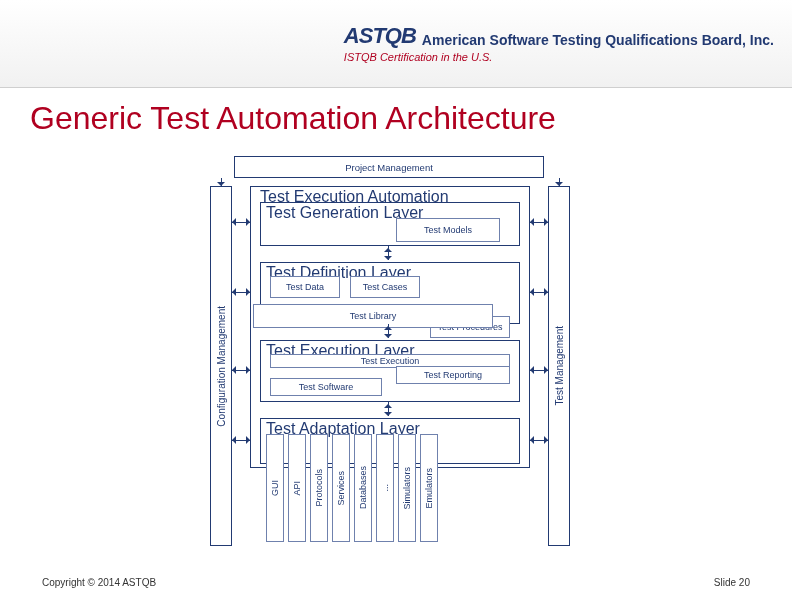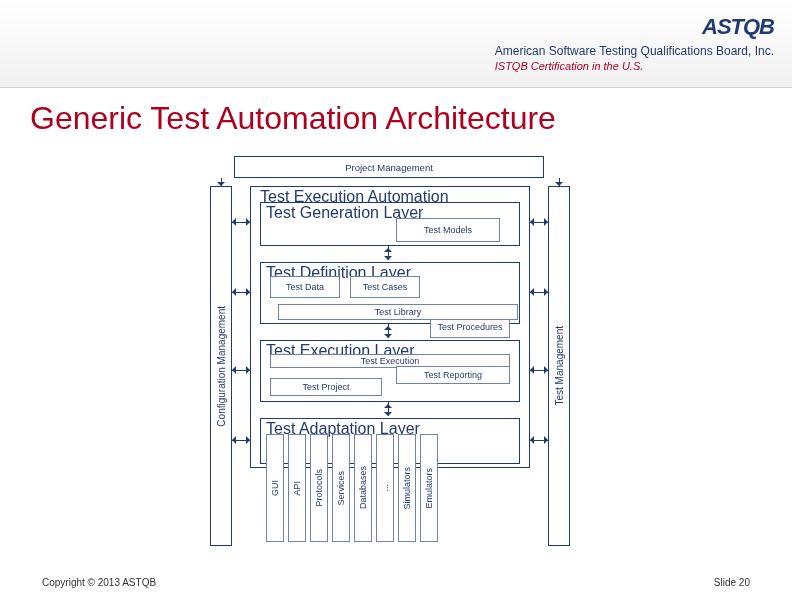--- a/index.html
+++ b/index.html
@@ -14,27 +14,27 @@
     width: 100%; height: 88px;
     background: linear-gradient(#ffffff, #f1f1f1);
     border-bottom: 1px solid #cfcfcf;
     display: flex; justify-content: flex-end; align-items: center;
     padding: 6px 18px 6px 18px;
   }
   .logo-block {
     display: flex; flex-direction: column; align-items: flex-start;
     line-height: 1.1;
   }
-  .logo-row { display:flex; align-items:flex-end; gap:6px;flex-direction:column; }
+  .logo-row { display:flex; align-items:flex-end; gap:6px; }
   .logo-mark {
     color:#223a72; font-weight:bold; font-style:italic;
     font-size:22px; letter-spacing:-1px;
   }
   .logo-small {
-    font-size:12px; color:#223a72;
+    font-size:14px; color:#223a72;font-weight:bold;
   }
   .logo-tag {
     color:#b00020; font-style:italic; font-size:11px; margin-top:2px;
   }
 
   .slide-title {
     position:absolute; left:30px; top:100px; right:30px;
     font-size:32px; color:#b00020; font-weight:400;
   }
 
@@ -105,21 +105,21 @@
     <div class="logo-row">
       <span class="logo-mark">ASTQB</span>
       <span class="logo-small">American Software Testing Qualifications Board, Inc.</span>
     </div>
     <span class="logo-tag">ISTQB Certification in the U.S.</span>
   </div>
 </div>
 
 <div class="slide-title">Generic Test Automation Architecture</div>
 
-<div class="footer-left">Copyright © 2013 ASTQB</div>
+<div class="footer-left">Copyright © 2014 ASTQB</div>
 <div class="footer-right">Slide 20</div>
 
 <div class="diagram">
 
   <div class="box" style="left:24px; top:0; width:310px; height:22px;">Project Management</div>
 
   <div class="box" style="left:0; top:30px; width:22px; height:360px;">
     <span class="vlabel">Configuration Management</span>
   </div>
   <div class="box" style="left:338px; top:30px; width:22px; height:360px;">
@@ -140,30 +140,30 @@
 
   <div class="arrow v" style="left:178px; top:90px; height:14px;"></div>
   <div class="ah up" style="left:174px; top:88px;"></div>
   <div class="ah down" style="left:174px; top:100px;"></div>
 
   <div class="box" style="left:50px; top:106px; width:260px; height:62px;"></div>
   <div class="layerlabel" style="left:56px; top:108px;">Test Definition Layer</div>
   <div class="subbox" style="position:absolute; left:60px; top:120px; width:70px; height:22px;">Test Data</div>
   <div class="subbox" style="position:absolute; left:140px; top:120px; width:70px; height:22px;">Test Cases</div>
   <div class="subbox" style="position:absolute; left:220px; top:120px; width:80px; height:22px;margin-top:40px;">Test Procedures</div>
-  <div class="subbox" style="position:absolute; left:68px; top:148px; width:240px; height:16px;">Test Library</div>
+  <div class="subbox" style="position:absolute; left:43px; top:148px; width:240px; height:24px;">Test Library</div>
 
   <div class="arrow v" style="left:178px; top:168px; height:14px;"></div>
   <div class="ah up" style="left:174px; top:166px;"></div>
   <div class="ah down" style="left:174px; top:178px;"></div>
 
   <div class="box" style="left:50px; top:184px; width:260px; height:62px;"></div>
   <div class="layerlabel" style="left:56px; top:186px;">Test Execution Layer</div>
   <div class="subbox" style="position:absolute; left:60px; top:198px; width:240px; height:14px;">Test Execution</div>
-  <div class="subbox" style="position:absolute; left:60px; top:222px; width:112px; height:18px;">Test Project</div>
+  <div class="subbox" style="position:absolute; left:60px; top:222px; width:112px; height:18px;">Test Software</div>
   <div class="subbox" style="position:absolute; left:186px; top:210px; width:114px; height:18px;">Test Reporting</div>
 
   <div class="arrow v" style="left:178px; top:246px; height:14px;"></div>
   <div class="ah up" style="left:174px; top:244px;"></div>
   <div class="ah down" style="left:174px; top:256px;"></div>
 
   <div class="box" style="left:50px; top:262px; width:260px; height:46px;"></div>
   <div class="layerlabel" style="left:56px; top:264px;">Test Adaptation Layer</div>
 
   <div style="position:absolute; left:56px; top:278px; width:248px; height:110px; display:flex; gap:4px; align-items:flex-start;">

